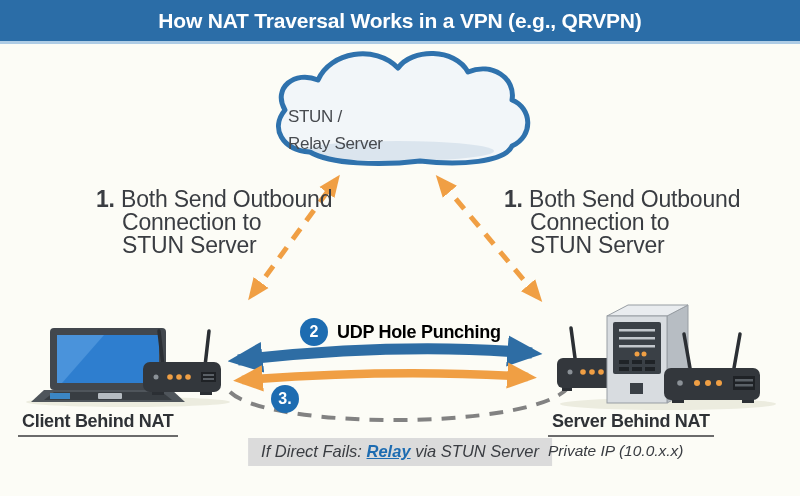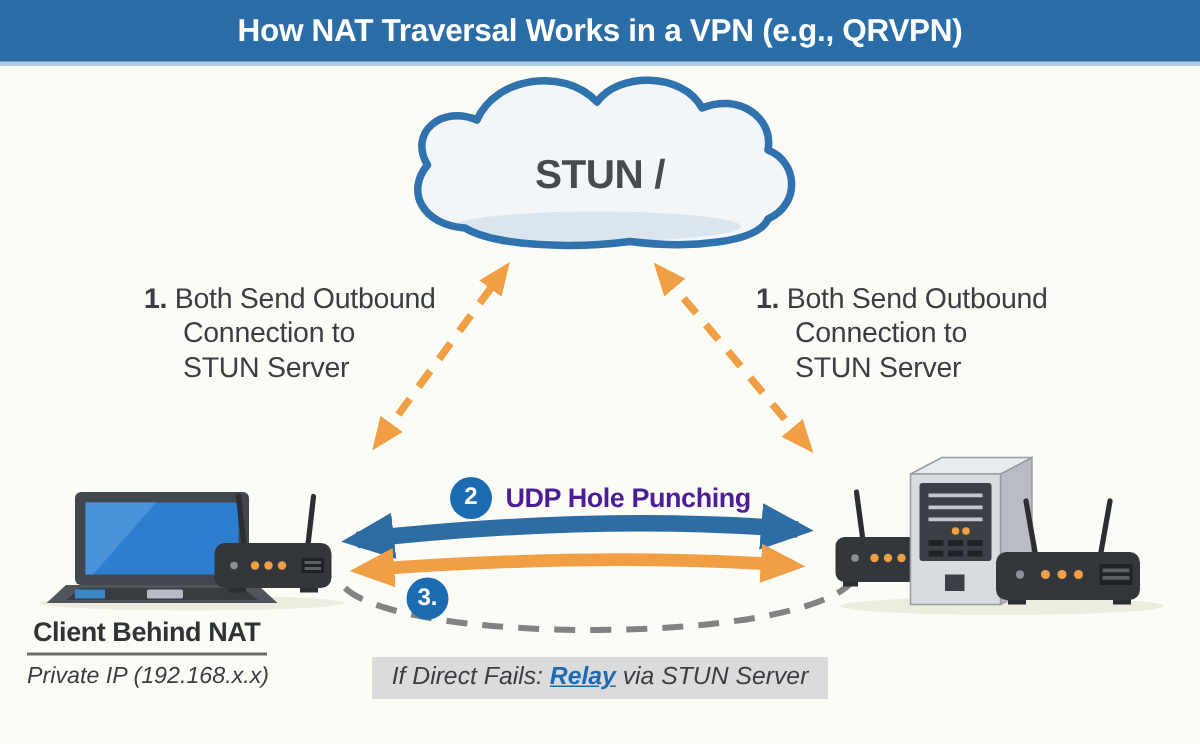--- a/index.html
+++ b/index.html
@@ -8,33 +8,33 @@
     --relay_text:#1d6cb1; --cloud_stroke:#2f72ad; --cloud_fill:#f2f6f9;
     --dashed_gray:#828282; --label_bg:#dbdbdb; --text_dark:#3a3d42;
   }
   *{margin:0;padding:0;box-sizing:border-box;}
   body{font-family:"Liberation Sans",sans-serif;}
   .stage{position:relative;width:800px;height:496px;background:var(--page_bg);overflow:hidden;}
   .header{position:absolute;left:0;top:0;width:800px;height:44px;background:var(--header_bg);
     border-bottom:3px solid var(--header_strip);display:flex;align-items:center;justify-content:center;}
   .header .title{color:#fff;font-size:21px;font-weight:700;letter-spacing:-.2px;}
   svg.scene{position:absolute;left:0;top:0;}
-  .cloud-label{position:absolute;left:288px;top:103px;width:224px;text-align:center;
-    font-size:27px;font-weight:700;line-height:27px;color:#474a4f;letter-spacing:-.3px;}
-  .step1{position:absolute;font-size:19px;line-height:23px;color:var(--text_dark);letter-spacing:-.2px;}
+  .cloud-label{position:absolute;left:288px;top:103px;width:224px;text-align:left;
+    font-size:17px;font-weight:400;line-height:27px;color:#474a4f;letter-spacing:-.3px;}
+  .step1{position:absolute;font-size:23px;line-height:23px;color:var(--text_dark);letter-spacing:-.2px;}
   .step1.left{left:96px;top:188px;}
   .step1.right{left:504px;top:188px;}
   .step1 .ind{margin-left:26px;}
   .step1 b{font-weight:700;}
   .steprow{position:absolute;display:flex;align-items:center;gap:9px;}
   .steprow.two{left:300px;top:318px;}
   .steprow.three{left:271px;top:385px;}
   .badge{width:28px;height:28px;border-radius:50%;background:var(--badge_bg);color:#fff;
     font-size:16px;font-weight:700;display:flex;align-items:center;justify-content:center;flex:0 0 28px;}
-  .steprow .lbl{font-size:18px;font-weight:700;color:#4c1d95;letter-spacing:-.3px;white-space:nowrap;}
+  .steprow .lbl{font-size:18px;font-weight:700;color:#000000;letter-spacing:-.3px;white-space:nowrap;}
   .fallback{position:absolute;left:50%;top:438px;transform:translateX(-50%);background:var(--label_bg);
     padding:4px 13px 5px;font-style:italic;font-size:16.5px;color:var(--text_dark);white-space:nowrap;}
   .fallback .relay{color:var(--relay_text);font-weight:700;text-decoration:underline;}
   .caption{position:absolute;top:411px;text-align:left;color:#2f3236;}
   .caption.client{left:18px;width:205px;}
   .caption.server{left:548px;width:220px;}
   .caption .cap-title{display:inline-block;font-size:18px;font-weight:700;letter-spacing:-.3px;
     border-bottom:2px solid #6b6b6b;padding:0 4px 3px;}
   .caption .cap-ip{display:block;margin-top:5px;font-size:15.5px;font-style:italic;color:#3a3d42;}
 </style>
@@ -136,20 +136,21 @@
       <circle cx="708" cy="383" r="3" style="fill:var(--arrow_orange)"></circle>
       <circle cx="719" cy="383" r="3" style="fill:var(--arrow_orange)"></circle>
       <rect x="733" y="376" width="22" height="14" fill="#1f2226"></rect>
       <rect x="735" y="379" width="18" height="2.5" fill="#5a6066"></rect>
       <rect x="735" y="384" width="18" height="2.5" fill="#5a6066"></rect>
     </g>
   </svg>
 
   <div class="cloud-label">
     <div>STUN /</div>
+    <div>Relay Server</div>
   </div>
 
   <div class="step1 left">
     <div><b>1.</b> <span>Both Send Outbound</span></div>
     <div class="ind">Connection to</div>
     <div class="ind">STUN Server</div>
   </div>
   <div class="step1 right">
     <div><b>1.</b> <span>Both Send Outbound</span></div>
     <div class="ind">Connection to</div>
@@ -164,16 +165,19 @@
   <div class="steprow three">
     <span class="badge">3.</span>
   </div>
 
   <div class="fallback">
     <span>If Direct Fails: </span><span class="relay">Relay</span><span> via STUN Server</span>
   </div>
 
   <div class="caption client">
     <span class="cap-title">Client Behind NAT</span>
-    <span class="cap-ip">Private IP (192.168.x.x)</span>
+  </div>
+  <div class="caption server">
+    <span class="cap-title">Server Behind NAT</span>
+    <span class="cap-ip">Private IP (10.0.x.x)</span>
   </div>
 
 </div>
 
 </body></html>

